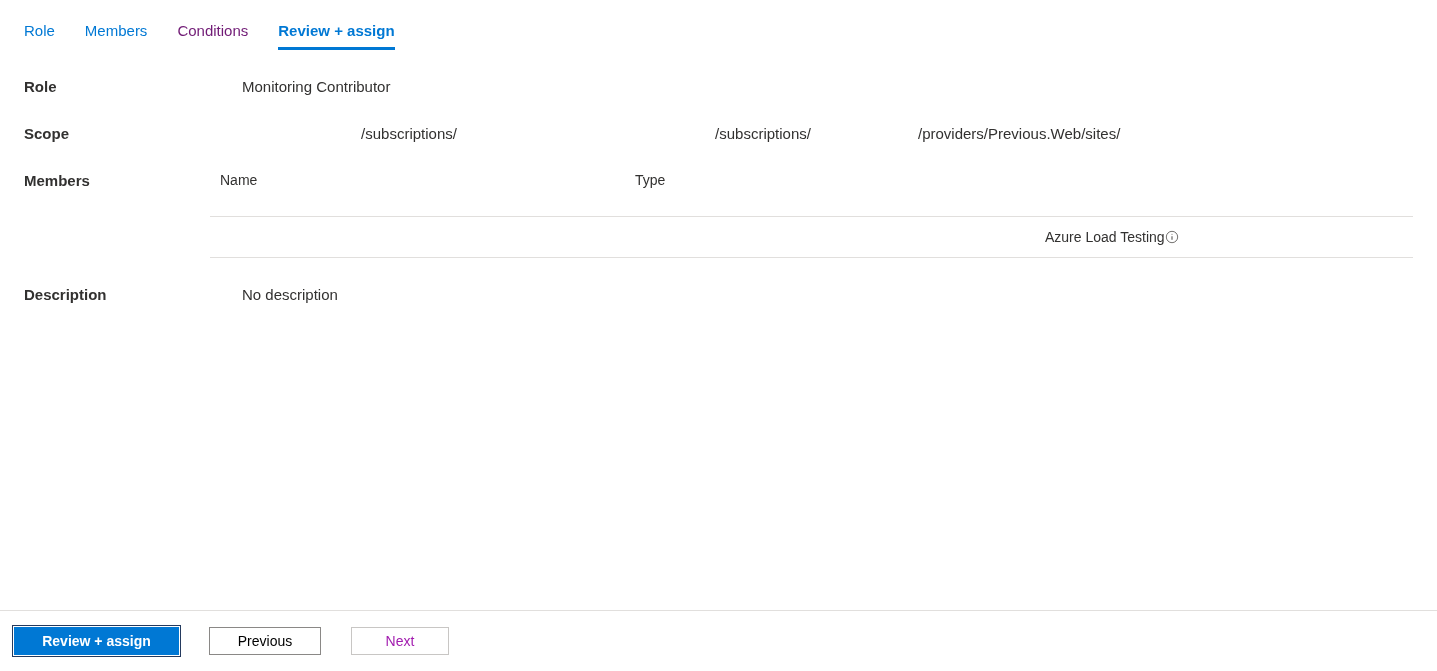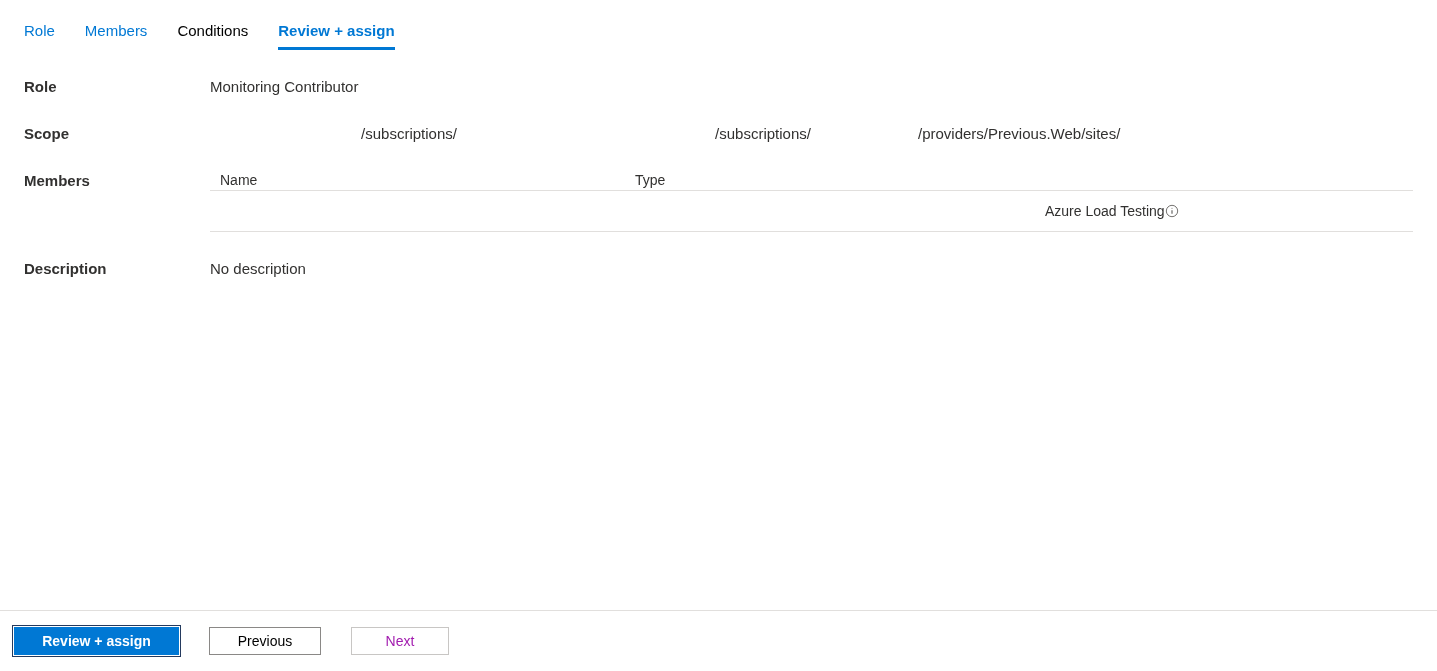--- a/index.html
+++ b/index.html
@@ -14,39 +14,39 @@
     }
     .content { padding: 18px 24px 0 24px; }
     .tabs { display: flex; gap: 30px; margin-bottom: 28px; }
     .tab {
       font-size: 15px;
       padding: 4px 0 8px 0;
       cursor: pointer;
       color: #0078d4;
       border-bottom: 3px solid transparent;
     }
-    .tab.disabled { color: #000000; cursor: default; }
+    .tab.disabled { color: #701a75; cursor: default; }
     .tab.active {
       color: #0078d4;
       font-weight: 600;
       border-bottom: 3px solid #0078d4;
     }
     .summary-row { display: flex; margin-bottom: 30px; align-items: flex-start; }
     .summary-label { width: 186px; font-weight: 600; font-size: 15px; }
-    .summary-value { font-size: 15px; color: #323130; }
+    .summary-value { font-size: 15px; color: #323130; margin-left: 32px; }
     .scope-parts { display: flex; flex: 1; text-align: center; }
     .scope-parts span { font-size: 15px; }
     .scope-parts .seg1 { width: 398px; }
     .scope-parts .seg2 { width: 310px; }
     .members-section { display: flex; margin-bottom: 28px; }
     .members-table { flex: 1; }
     .members-header {
       display: flex;
       border-bottom: 1px solid #e1dfdd;
-      padding: 0 0 2px 10px;
+      padding: 0 0 28px 10px;
     }
     .members-header .col-name { width: 415px; font-size: 14px; font-weight: 400; }
     .members-header .col-objid { width: 410px; font-size: 14px; font-weight: 400; }
     .members-header .col-type { font-size: 14px; font-weight: 400; }
     .members-body .member-row {
       display: flex;
       border-bottom: 1px solid #e1dfdd;
       padding: 12px 0 12px 10px;
       align-items: center;
     }

